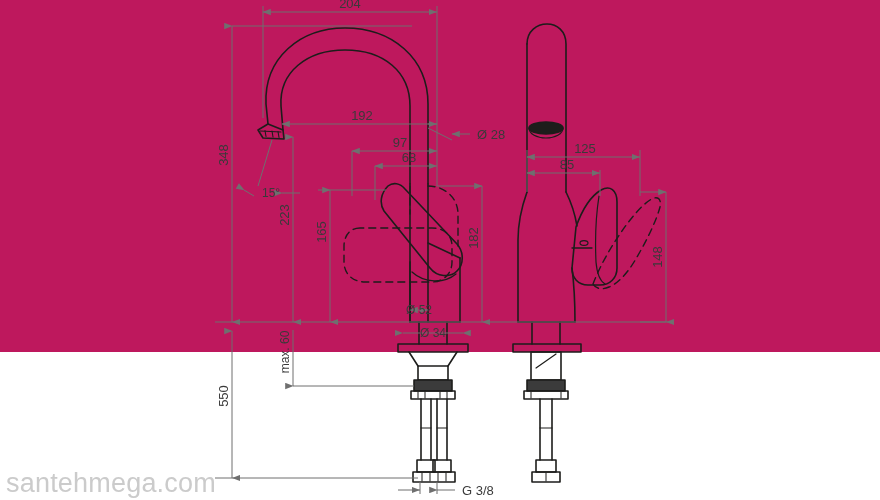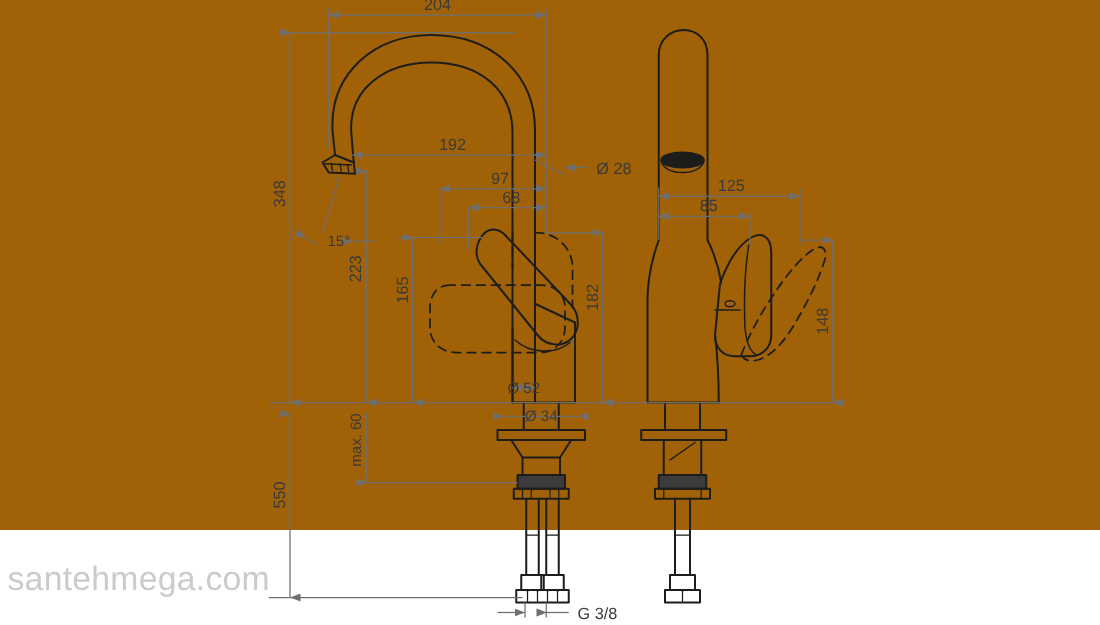--- a/index.html
+++ b/index.html
@@ -10,32 +10,32 @@
   }
   body {
     width: 880px;
     height: 500px;
     overflow: hidden;
     font-family: "Liberation Sans", sans-serif;
   }
   #stage {
     position: relative;
     width: 880px;
-    height: 424px;
-    background: #a16207;
+    height: 352px;
+    background: #be185d;
   }
   #drawing {
     position: absolute;
     left: 0;
     top: 0;
   }
   .wm {
     position: absolute;
     left: 6px;
-    top: 448px;
+    top: 468px;
     font-family: "Liberation Sans", sans-serif;
     font-size: 27px;
     letter-spacing: 0.2px;
     color: #cbcbcb;
     white-space: nowrap;
     user-select: none;
   }
   svg text {
     font-family: "Liberation Sans", sans-serif;
     fill: #3a3a3a;

